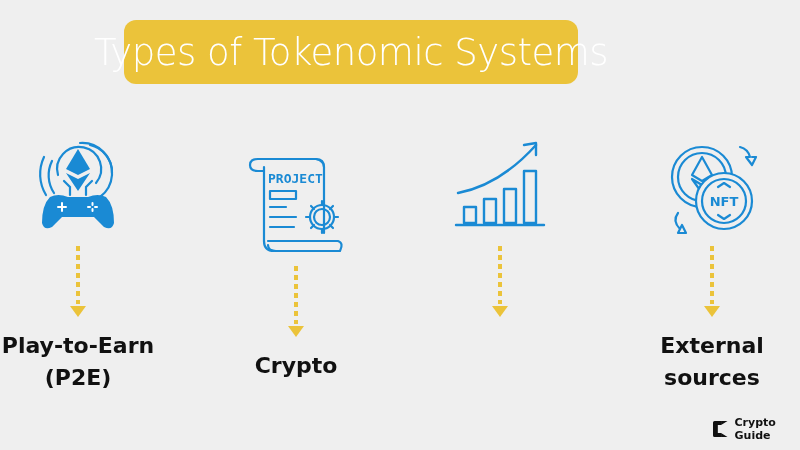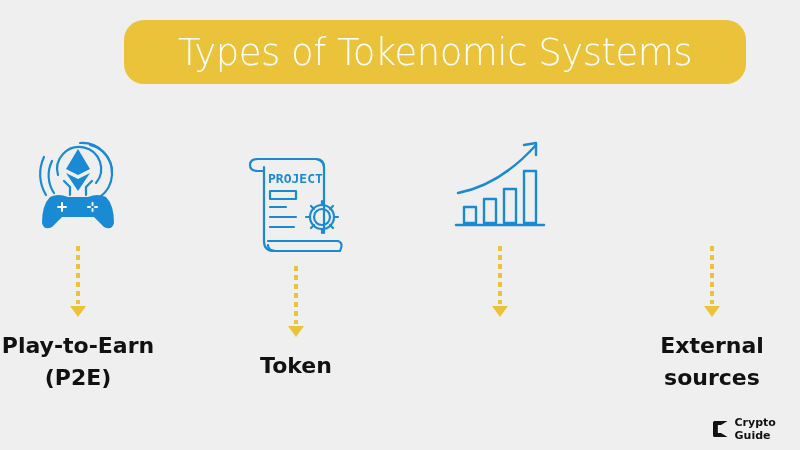--- a/index.html
+++ b/index.html
@@ -1,22 +1,22 @@
 <!DOCTYPE html>
 <html><head>
 <meta charset="utf-8">
 <style>
   html, body { margin:0; padding:0; }
   body {
     width:800px; height:450px; background:#efefef; position:relative; overflow:hidden;
     font-family:"DejaVu Sans", sans-serif;
   }
   .title-pill {
-    position:absolute; left:124px; top:20px; width:622px; height:64px;
-    background:#ebc33a; border-radius:20px;
+    position:absolute; left:124px; top:20px; width:454px; height:64px;
+    background:#ebc33a; border-radius:12px;
     display:flex; align-items:center; justify-content:center;
   }
   .title-pill span {
     color:#ffffff; font-family:"DejaVu Sans", sans-serif; font-weight:300;
     font-size:37px; letter-spacing:-0.5px; white-space:nowrap;
   }
   .col { position:absolute; top:0; width:200px; height:450px; }
   .icon { position:absolute; left:50%; top:135px; transform:translateX(-50%); width:100px; height:100px; }
   .icon svg { width:100px; height:100px; }
   .arrow { position:absolute; left:50%; top:246px; transform:translateX(-50%); width:20px; height:72px; }
@@ -93,21 +93,21 @@
         <rect x="8" y="9" width="4" height="5"></rect>
         <rect x="8" y="18" width="4" height="5"></rect>
         <rect x="8" y="27" width="4" height="5"></rect>
         <rect x="8" y="36" width="4" height="5"></rect>
         <rect x="8" y="45" width="4" height="5"></rect>
         <rect x="8" y="54" width="4" height="4"></rect>
         <polygon points="2,60 18,60 10,71"></polygon>
       </g>
   </svg>
   <div class="label">
-    <div>Token</div>
+    <div>Crypto</div>
   </div>
 </div>
 
 <div class="col" style="left:400px;">
   <div class="icon">
     <svg viewBox="0 0 100 100" fill="none" stroke="#1a8ad4" stroke-width="2.4" stroke-linecap="round" stroke-linejoin="round">
       <path d="M8 58 Q50 50 86 10"></path>
       <path d="M74 10 L86 8 L86 20"></path>
       <rect x="14" y="72" width="12" height="16"></rect>
       <rect x="34" y="64" width="12" height="24"></rect>
@@ -126,20 +126,34 @@
         <rect x="8" y="45" width="4" height="5"></rect>
         <rect x="8" y="54" width="4" height="4"></rect>
         <polygon points="2,60 18,60 10,71"></polygon>
       </g>
   </svg>
   <div class="label">
   </div>
 </div>
 
 <div class="col" style="left:612px;">
+  <div class="icon">
+    <svg viewBox="0 0 100 100" fill="none" stroke="#1a8ad4" stroke-width="2.2" stroke-linecap="round" stroke-linejoin="round">
+      <circle cx="40" cy="42" r="30"></circle>
+      <circle cx="40" cy="42" r="24"></circle>
+      <polygon points="40,22 30,40 40,46 50,40"></polygon>
+      <polygon points="30,44 40,58 50,44 40,50"></polygon>
+      <circle cx="62" cy="66" r="28" fill="#efefef"></circle>
+      <circle cx="62" cy="66" r="22"></circle>
+      <path d="M56 52 L62 48 L68 52 M56 80 L62 84 L68 80"></path>
+      <text x="62" y="71" text-anchor="middle" font-family="DejaVu Sans, sans-serif" font-size="13" font-weight="bold" fill="#1a8ad4" stroke="none">NFT</text>
+      <path d="M78 12 Q86 14 88 22 L84 22 L90 30 L94 22 L90 22"></path>
+      <path d="M16 78 Q10 86 18 94 L20 90 L24 98 L16 98 L18 94"></path>
+    </svg>
+  </div>
   <svg class="arrow" viewBox="0 0 20 72">
     <g fill="#ebc33a">
         <rect x="8" y="0" width="4" height="5"></rect>
         <rect x="8" y="9" width="4" height="5"></rect>
         <rect x="8" y="18" width="4" height="5"></rect>
         <rect x="8" y="27" width="4" height="5"></rect>
         <rect x="8" y="36" width="4" height="5"></rect>
         <rect x="8" y="45" width="4" height="5"></rect>
         <rect x="8" y="54" width="4" height="4"></rect>
         <polygon points="2,60 18,60 10,71"></polygon>

